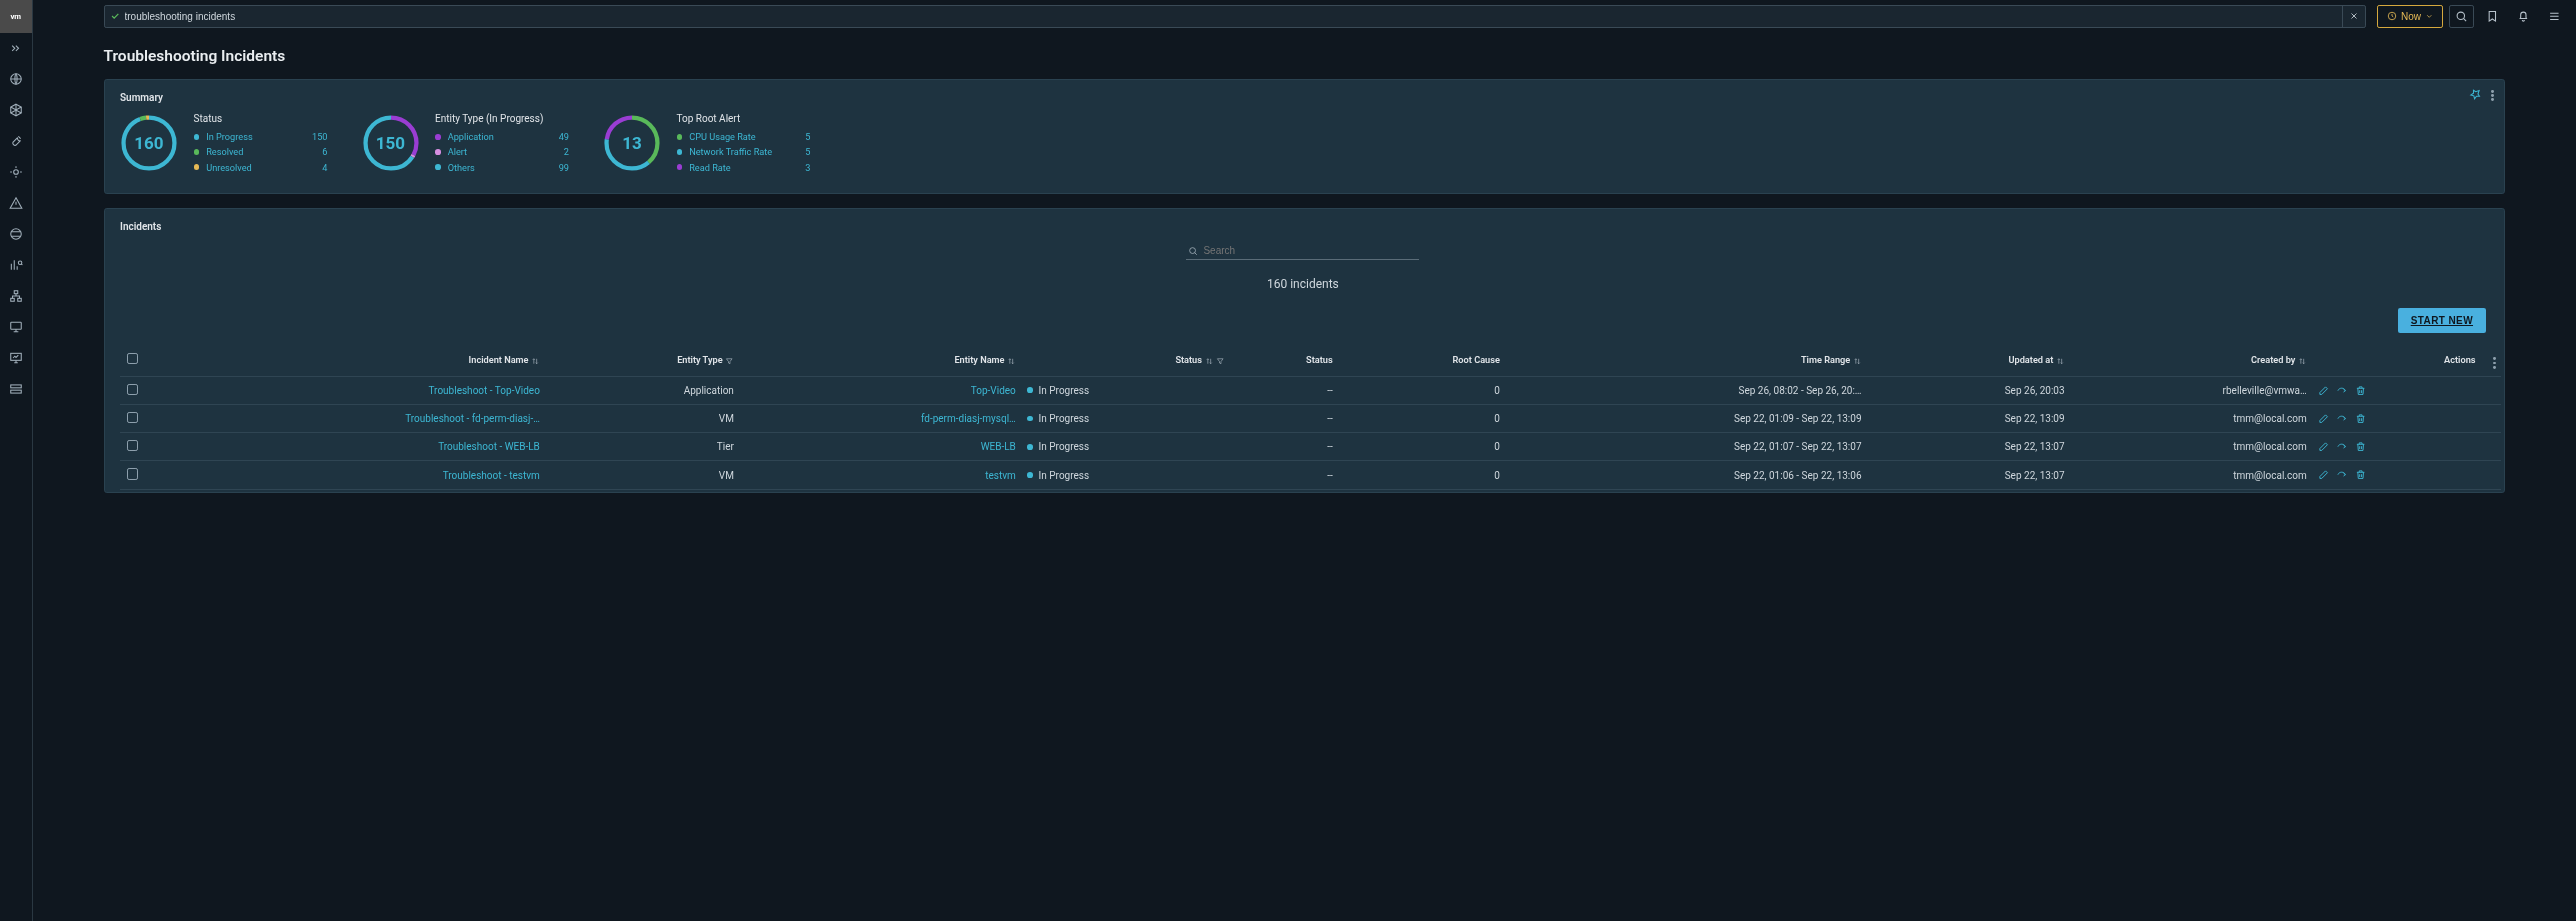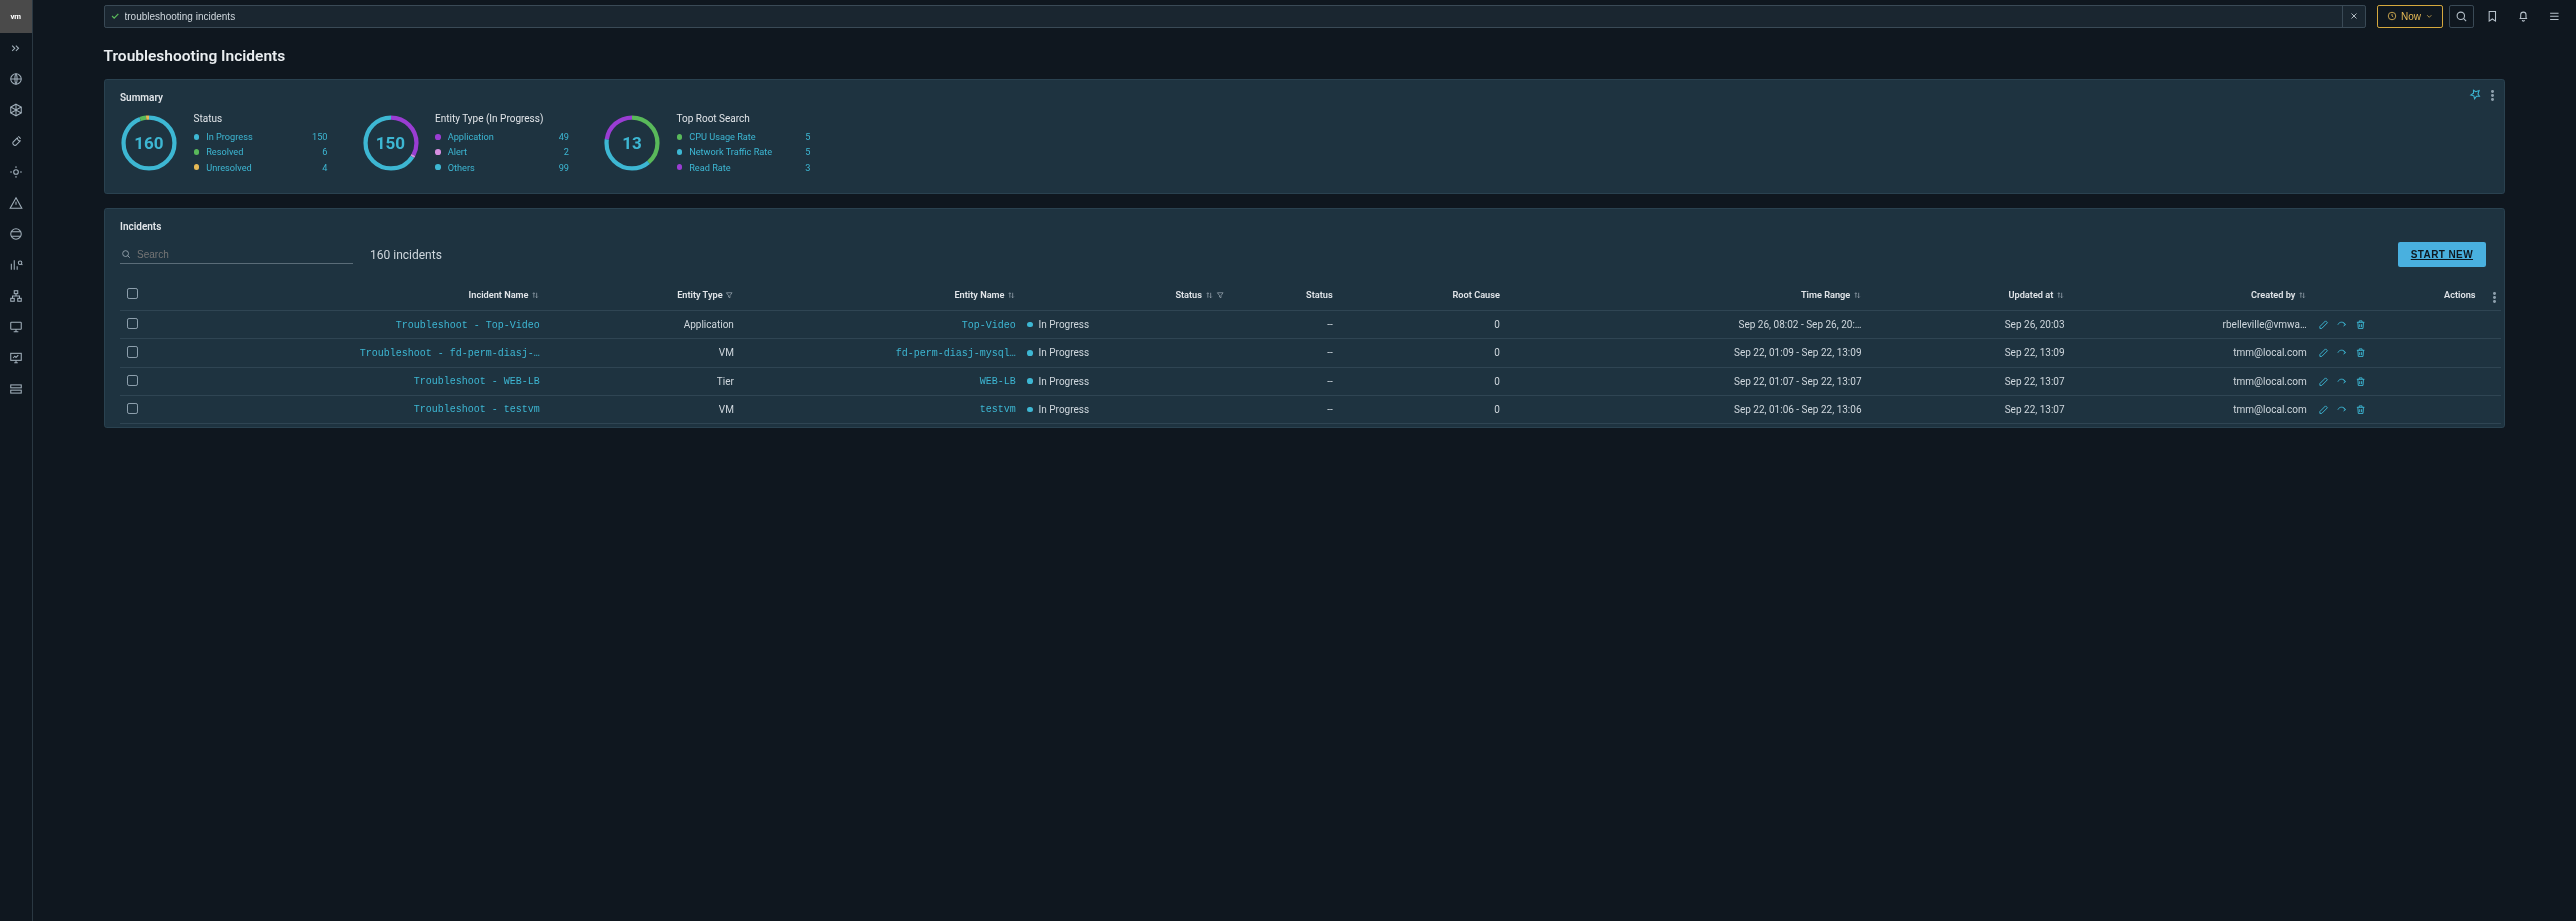--- a/index.html
+++ b/index.html
@@ -160,21 +160,21 @@
 .stat-label { color: #3db7d3; flex: 1; }
 .stat-val { color: #3db7d3; min-width: 20px; text-align: right; }
 .card-actions {
   position: absolute; top: 8.5px; right: 10px;
   display: flex; gap: 10px; align-items: center;
 }
 .pin-icon, .kebab-icon { color: #3db7d3; cursor: pointer; }
 
 
 .incidents-card { padding: 12.7px 2.8px 2.8px 15.5px; }
-.inc-top { display: flex; align-items: center; gap: 17px; margin-bottom: 11.3px; padding-right: 15.5px;}
+.inc-top { display: flex; align-items: center; gap: 17px; margin-bottom: 11.3px; padding-right: 15.5px; flex-direction: column;}
 .inc-search {
   display: flex; align-items: center; gap: 5.7px;
   border-bottom: 0.7px solid #5a6c78;
   width: 233px; padding: 2.8px 1.4px;
   color: #a0adb7;
 }
 .inc-search input {
   background: transparent; border: none; outline: none;
   color: #e1e5e9; font-size: 10px; flex:1;
 }
@@ -207,21 +207,21 @@
 .tbl th { color: #e1e5e9; font-weight: 600; font-size: 9.2px; position: relative;}
 .tbl td { color: #cfd7dd; }
 .col-check { width: 24px; }
 .chk {
   width: 11.3px; height: 11.3px;
   border: 1.1px solid #8ea0ad;
   border-radius: 2.1px;
   display: inline-block;
   cursor: pointer;
 }
-.link { color: #3db7d3; cursor: pointer; font-family: Liberation Mono, monospace; }
+.link { color: #3db7d3; cursor: pointer; }
 .status-cell { display: flex; align-items: center; gap: 5.7px; }
 .status-dot { width: 5.7px; height: 5.7px; border-radius: 50%; background: #3db7d3; }
 .row-actions { display: flex; gap: 7px; color: #3db7d3; }
 .row-actions svg { width: 11.3px; height: 11.3px; cursor: pointer; }
 .th-icons { display: inline-flex; gap: 2.8px; vertical-align: middle; margin-left: 2.8px; color: #a0adb7;}
 .th-icons svg { width: 8.5px; height: 8.5px; }
 .col-menu { width: 20px; text-align:center;}
 .kebab {
   display: inline-flex;
   flex-direction: column;
@@ -448,21 +448,21 @@
             <div class="summary-item">
     <div class="donut-wrap">
       <svg viewBox="0 0 82 82">
                   <circle cx="41" cy="41" r="36" fill="none" stroke="#59b95a" stroke-width="6" stroke-dasharray="86.99795040710197 139.19672065136314" stroke-dashoffset="0" transform="rotate(-90 41 41)"></circle>
                   <circle cx="41" cy="41" r="36" fill="none" stroke="#3db7d3" stroke-width="6" stroke-dasharray="86.99795040710197 139.19672065136314" stroke-dashoffset="-86.99795040710197" transform="rotate(-90 41 41)"></circle>
                   <circle cx="41" cy="41" r="36" fill="none" stroke="#9a3dd3" stroke-width="6" stroke-dasharray="52.19877024426118 173.99590081420394" stroke-dashoffset="-173.99590081420394" transform="rotate(-90 41 41)"></circle>
                 </svg>
       <div class="donut-center">13</div>
     </div>
     <div class="stat-block">
-      <div class="stat-title">Top Root Search</div>
+      <div class="stat-title">Top Root Alert</div>
 
     <div class="stat-row">
       <span class="stat-dot" style="background:#59b95a"></span>
       <span class="stat-label">CPU Usage Rate</span>
       <span class="stat-val">5</span>
     </div>
     <div class="stat-row">
       <span class="stat-dot" style="background:#3db7d3"></span>
       <span class="stat-label">Network Traffic Rate</span>
       <span class="stat-val">5</span>

